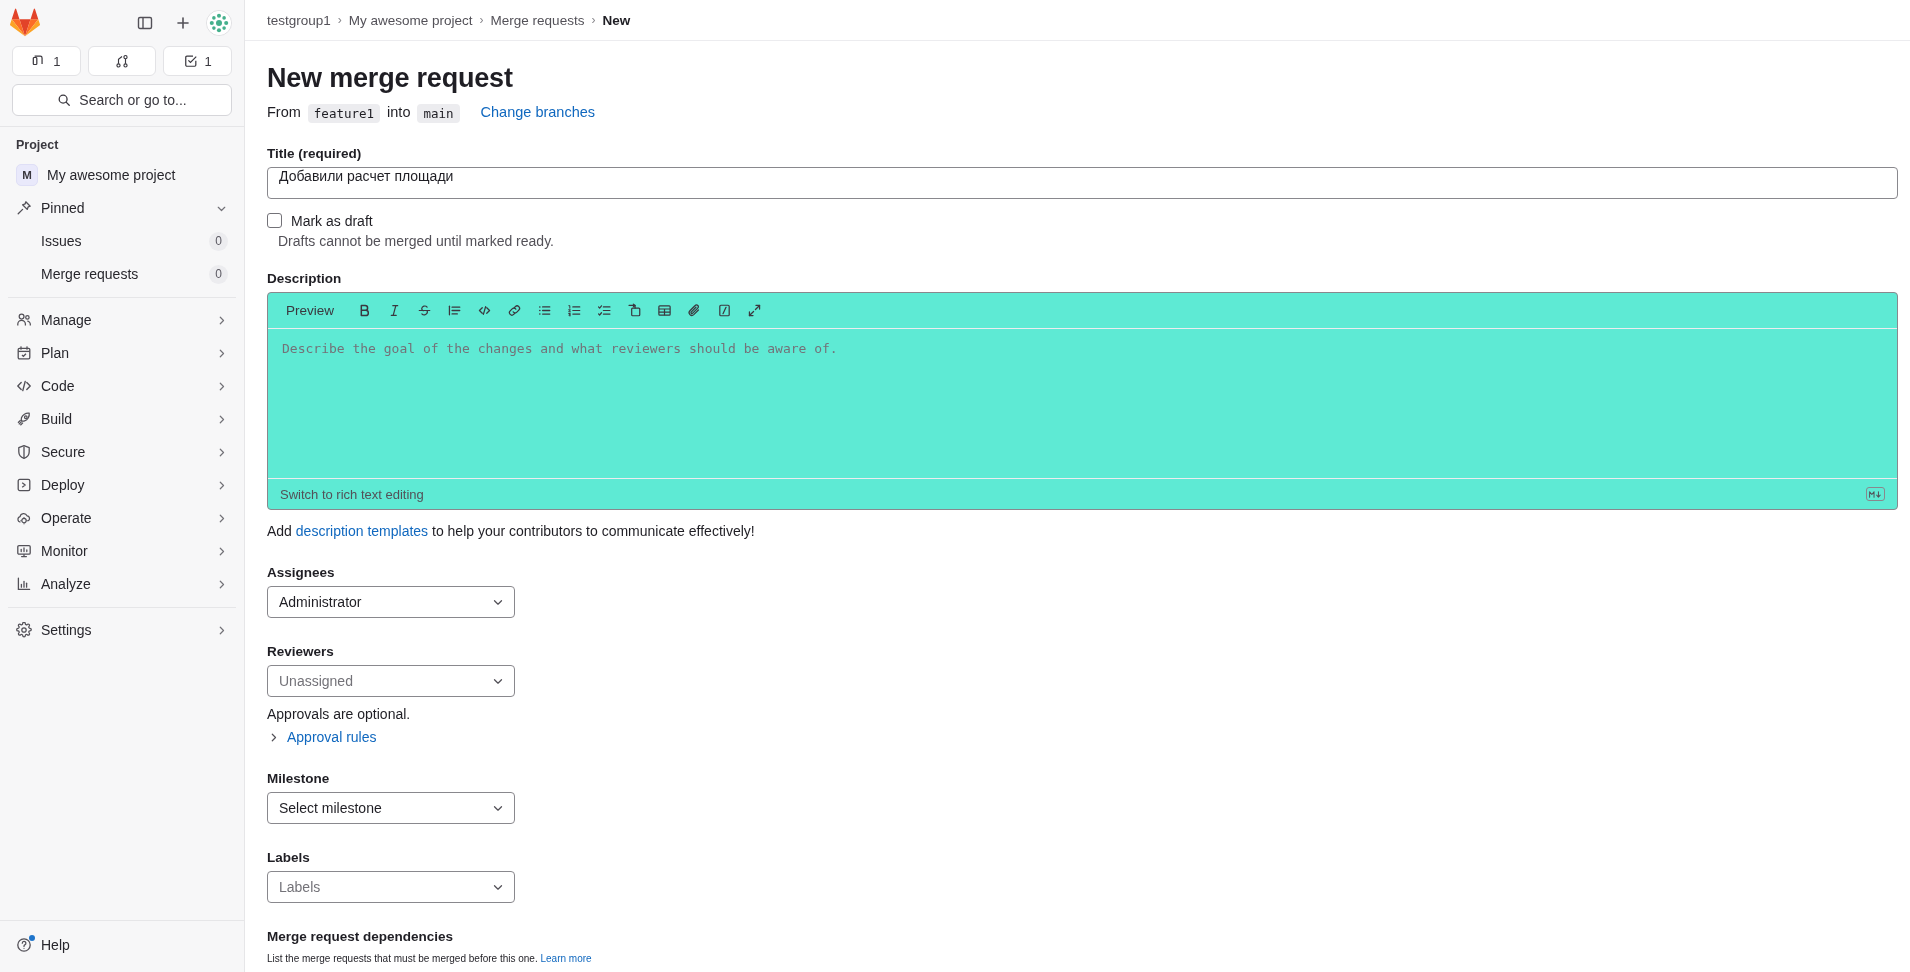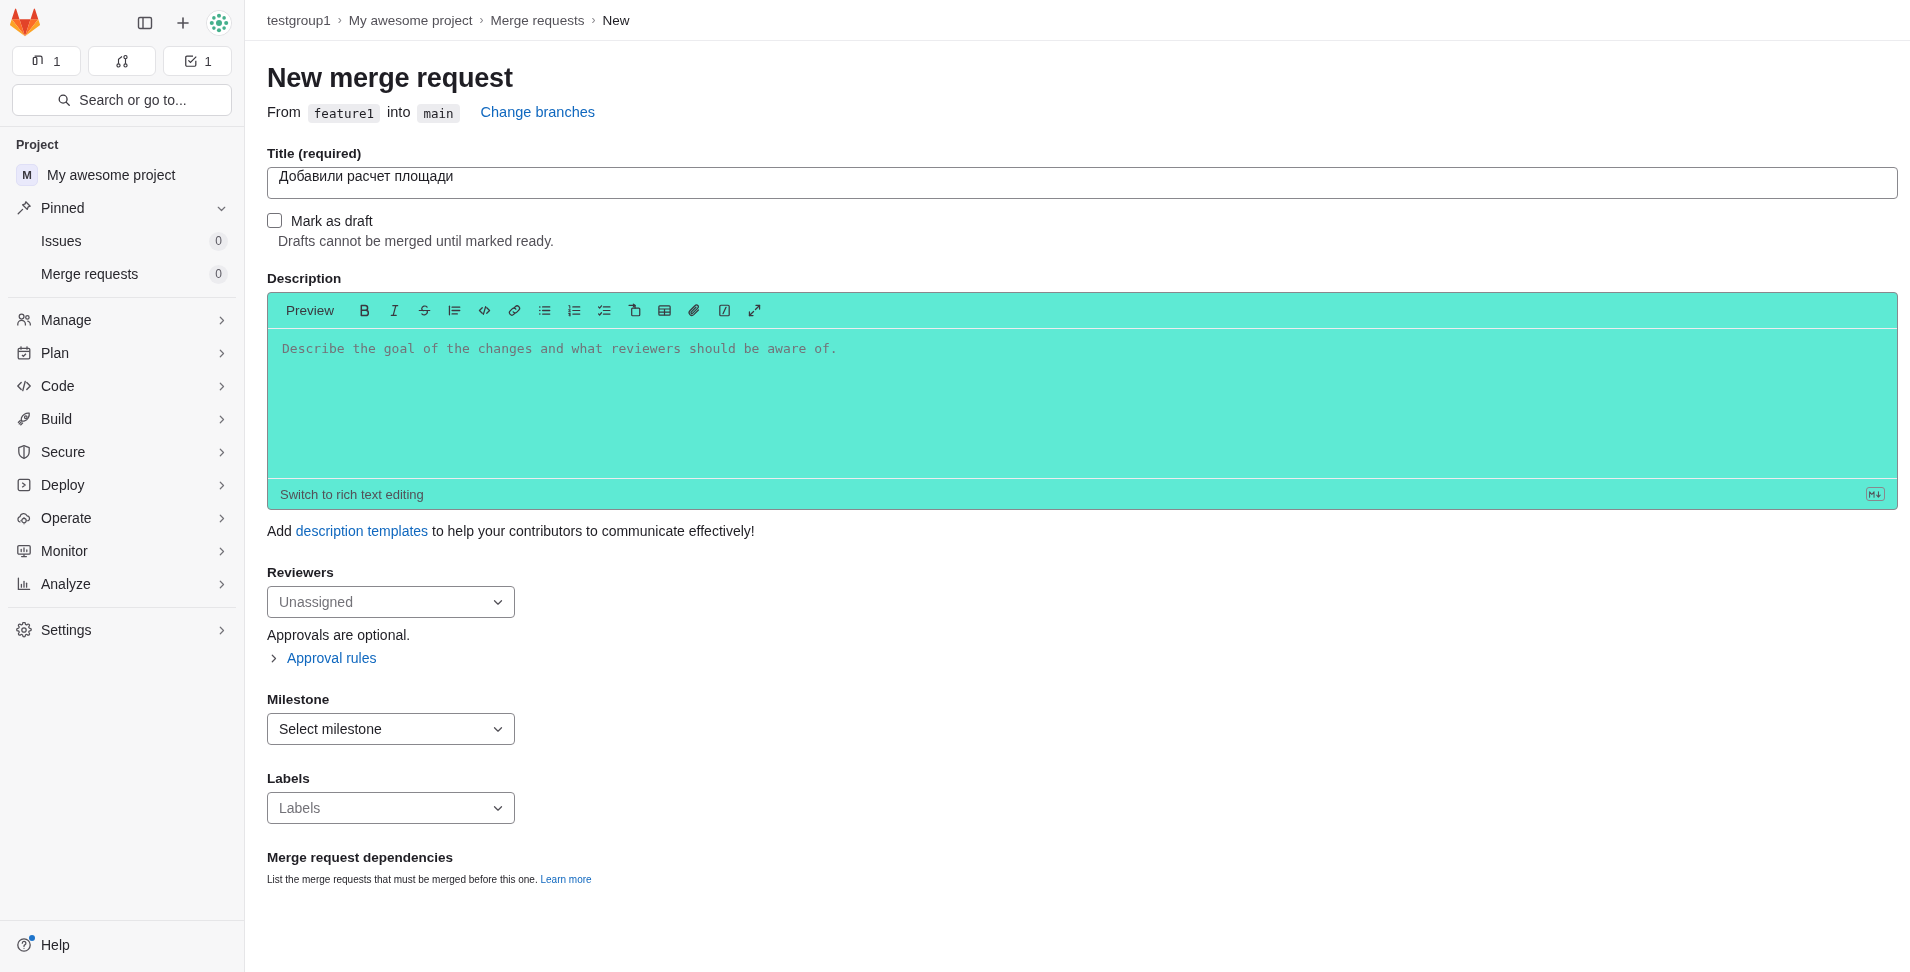--- a/index.html
+++ b/index.html
@@ -98,21 +98,21 @@
   }
 
   
   .main { flex: 1; height: 972px; overflow: hidden; background: #fff; position: relative; }
   .crumbbar {
     height: 41px; border-bottom: 1px solid #ececef;
     display: flex; align-items: center; padding: 0 20px 0 22px;
     font-size: 13.5px; color: #535158; gap: 7px;
   }
   .crumb { color: #535158; cursor: pointer; }
-  .crumb.current { color: #1f1e24; font-weight: normal; cursor: default; }
+  .crumb.current { color: #1f1e24; font-weight: bold; cursor: default; }
   .crumb-sep { color: #89888d; font-size: 12px; }
 
   .content { padding: 20px 24px 0 22px; }
   h1.page-title {
     font-size: 27px; line-height: 34px; font-weight: bold;
     margin: 0 0 9px 0; color: #1f1e24; letter-spacing: -0.2px;
   }
   .branchline {
     font-size: 14.5px; color: #1f1e24; margin-bottom: 23px;
     display: flex; align-items: flex-start; gap: 7px;
@@ -659,20 +659,31 @@
               </svg>
             </span>
           </div>
         </div>
 
         <div class="templates-line">
           <span>Add </span><a class="link">description templates</a><span> to help your contributors to communicate effectively!</span>
         </div>
       </div>
 
+      <div class="section">
+        <label class="field-label">Assignees</label>
+        <div class="select-box">
+          <span class="sel-val">Administrator</span>
+          <span class="chev">
+            <svg width="14" height="14" viewBox="0 0 16 16" fill="none" stroke="currentColor" stroke-width="1.45" stroke-linecap="round" stroke-linejoin="round">
+                <polyline points="4,6.5 8,10.5 12,6.5"></polyline>
+              </svg>
+          </span>
+        </div>
+      </div>
 
       <div class="section">
         <label class="field-label">Reviewers</label>
         <div class="select-box placeholder">
           <span class="sel-val">Unassigned</span>
           <span class="chev">
             <svg width="14" height="14" viewBox="0 0 16 16" fill="none" stroke="currentColor" stroke-width="1.45" stroke-linecap="round" stroke-linejoin="round">
                 <polyline points="4,6.5 8,10.5 12,6.5"></polyline>
               </svg>
           </span>

